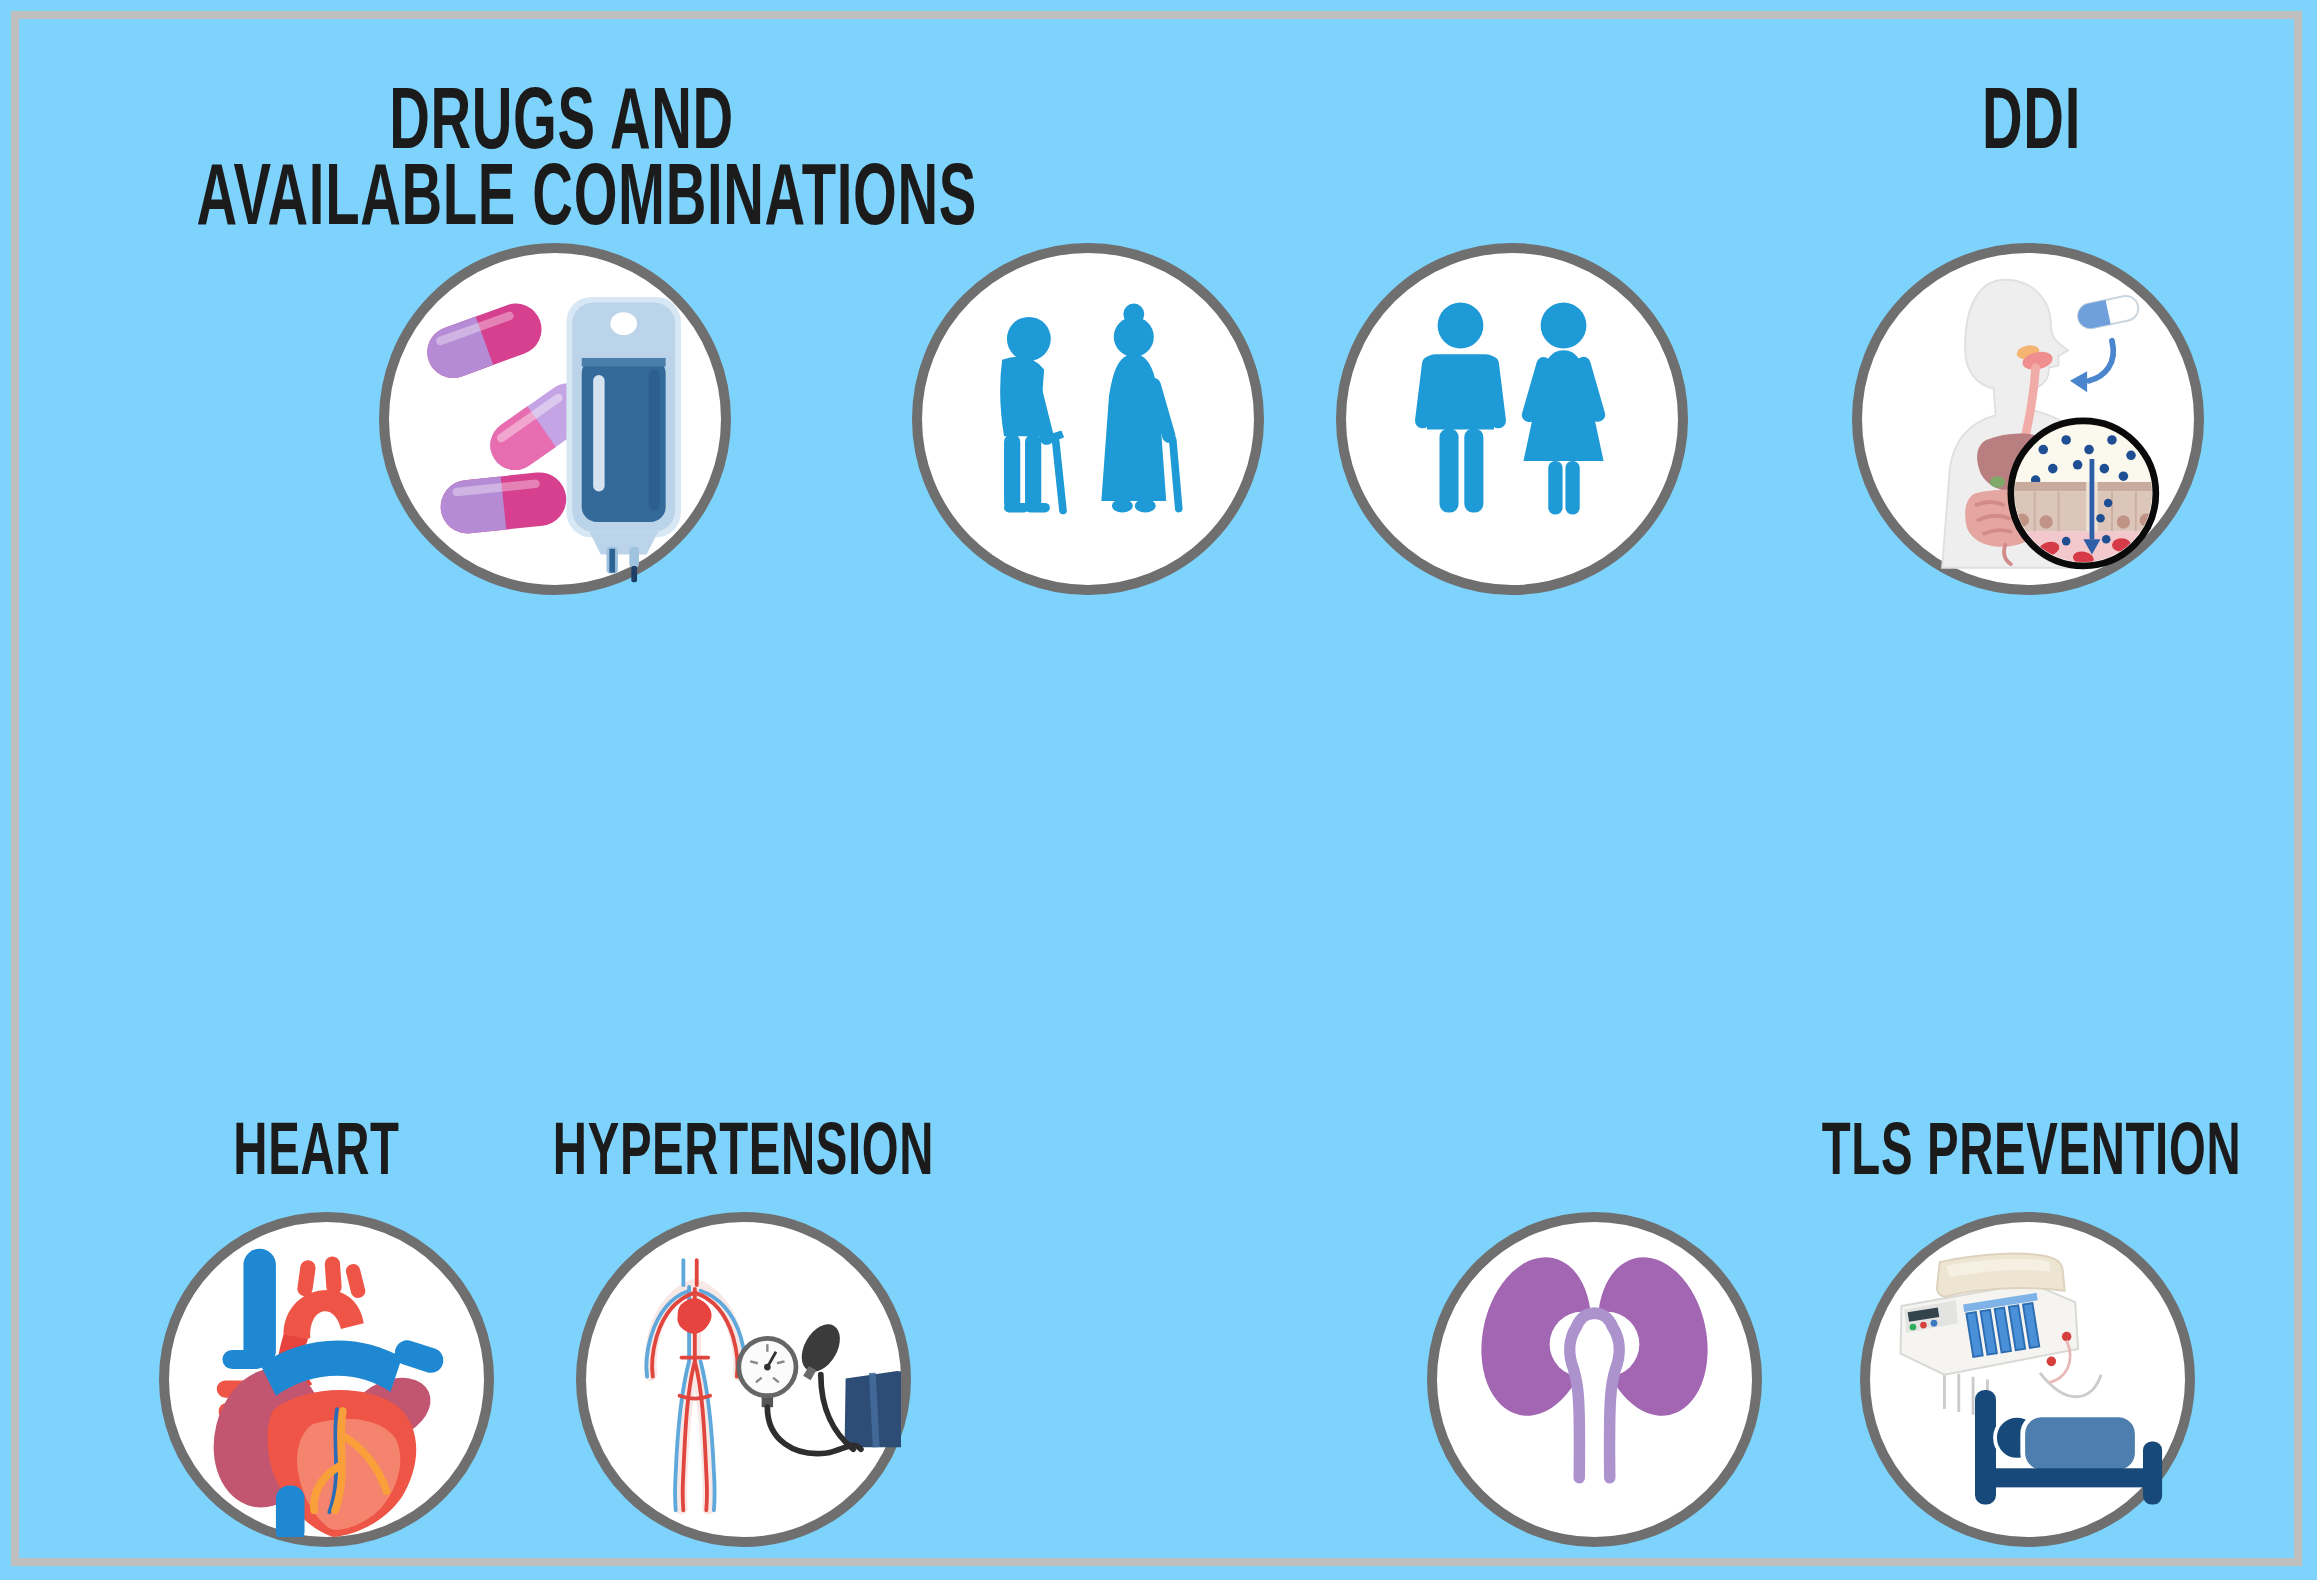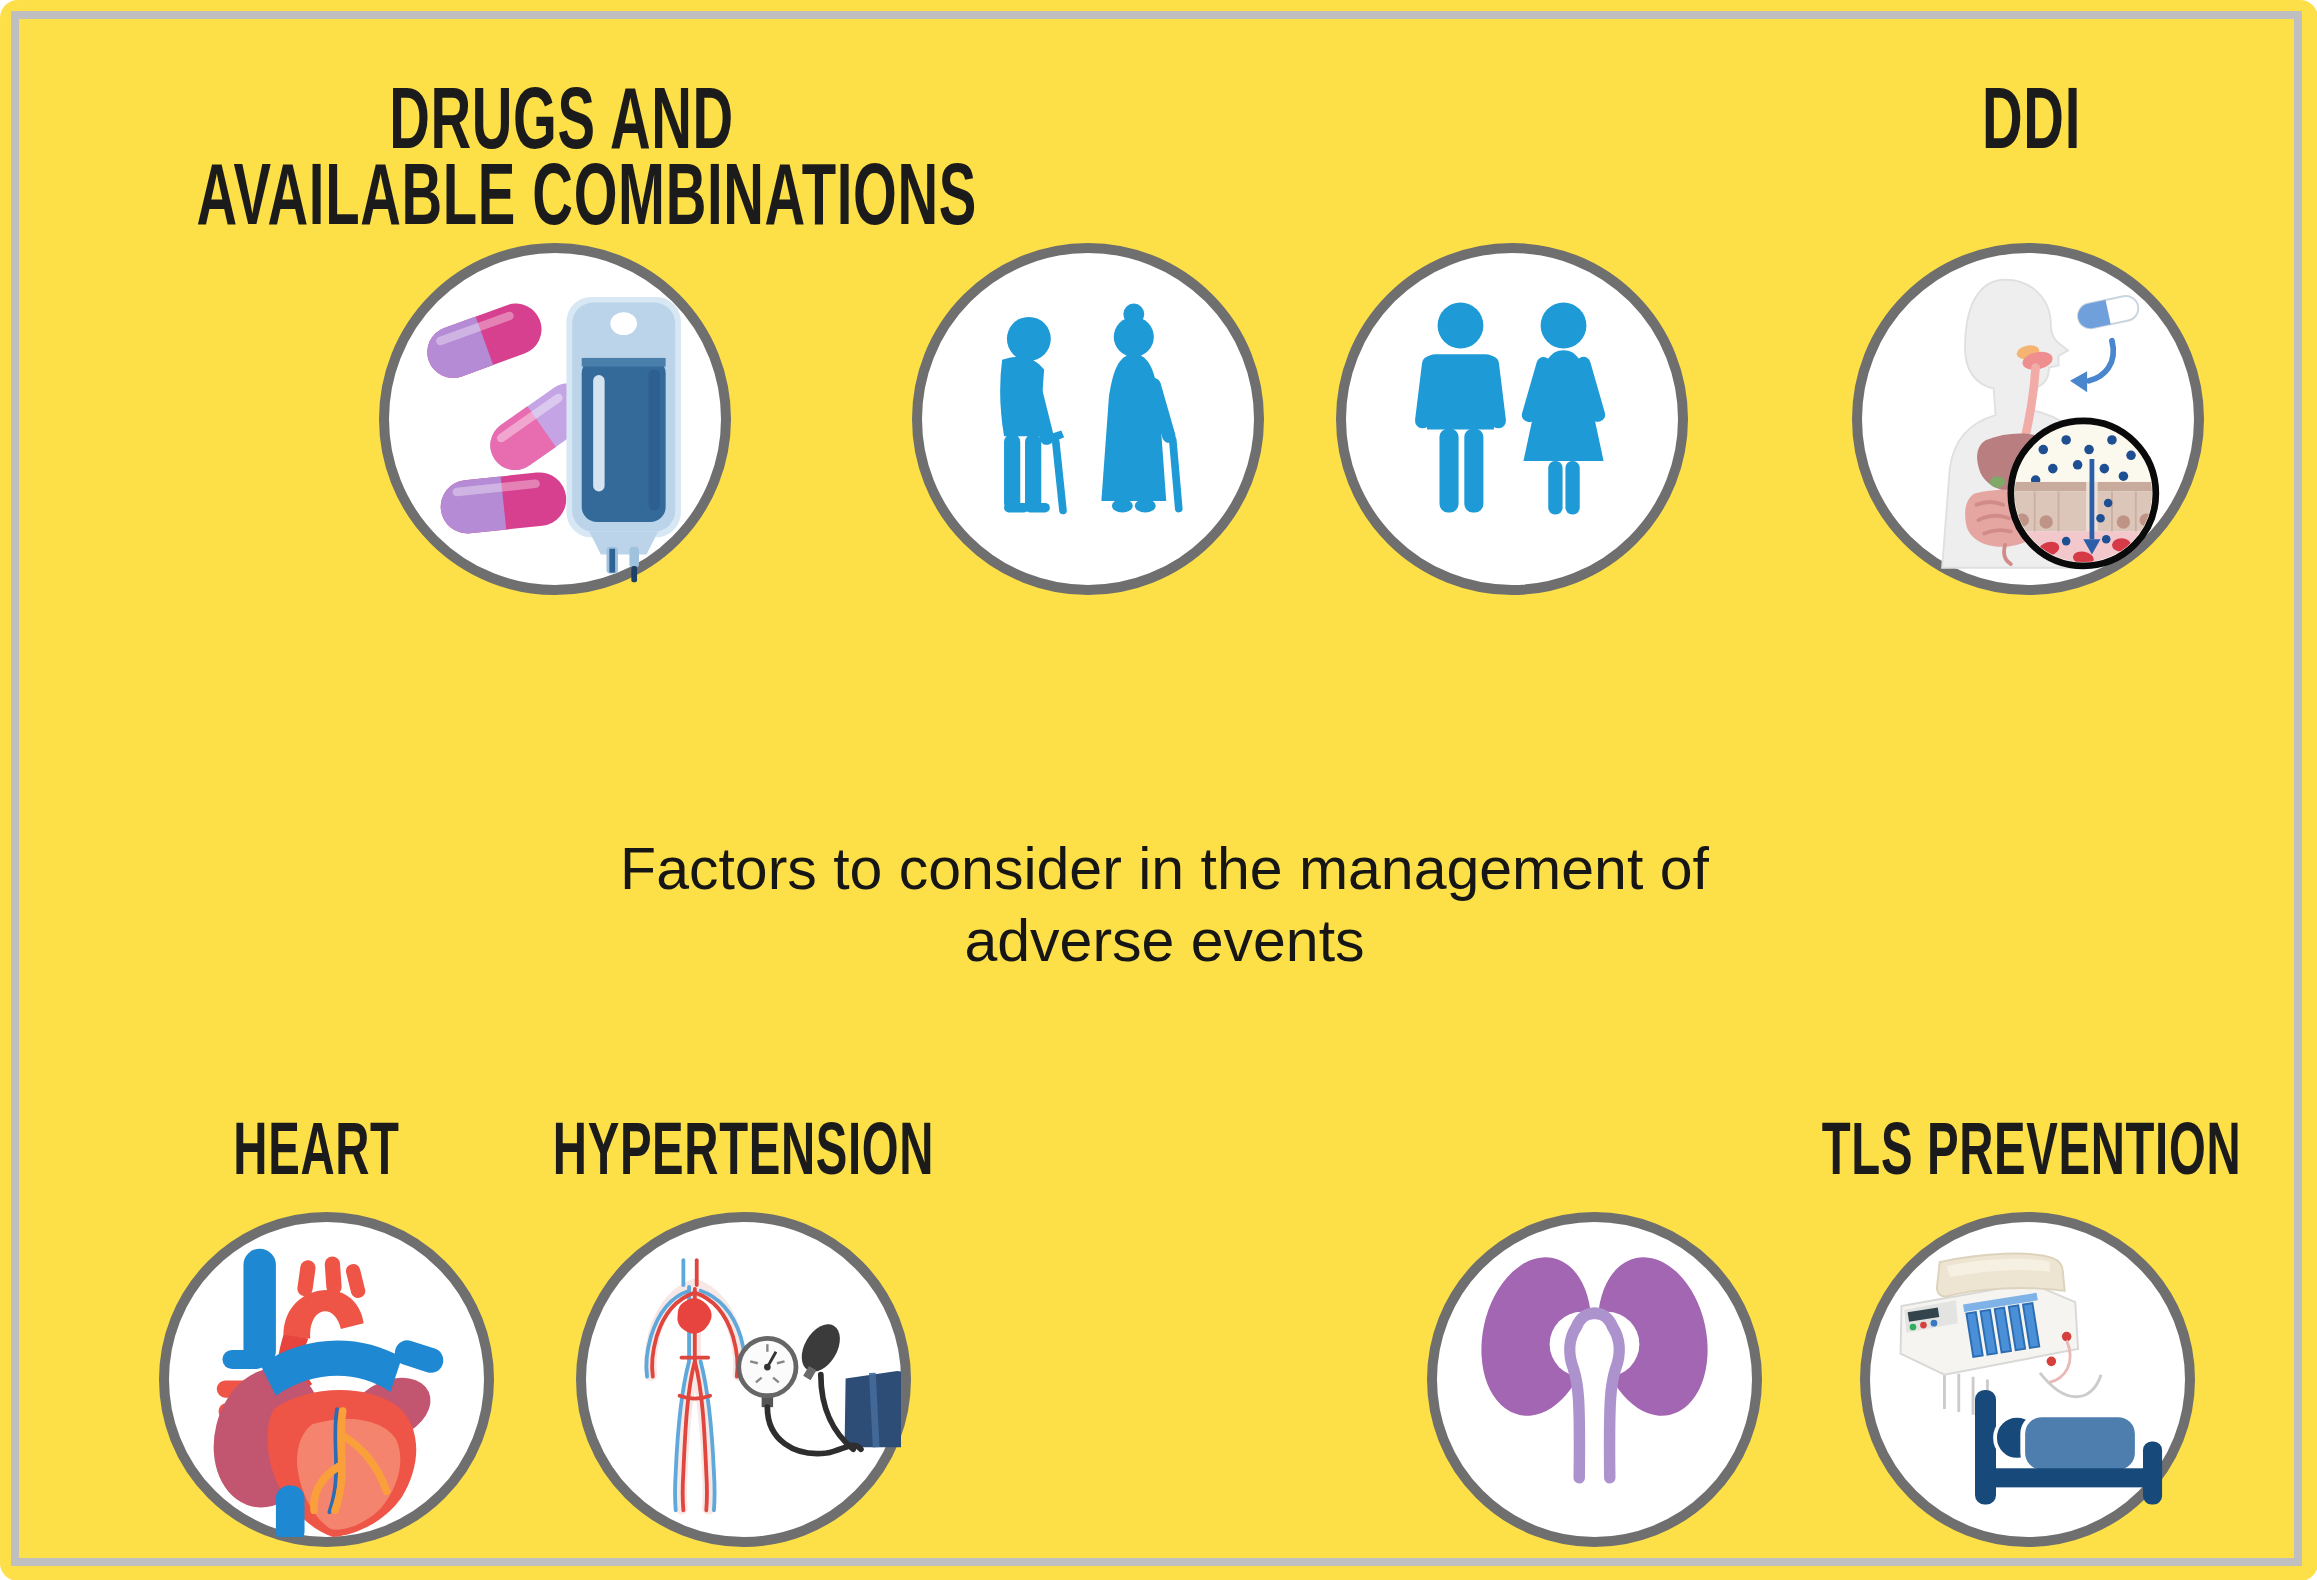--- a/index.html
+++ b/index.html
@@ -1,18 +1,18 @@
 <!DOCTYPE html>
 <html style="--text-dark: #1B1B1B; --ring-gray: #6F6F6F; --frame-gray: #BFBFBF; --person-blue: #1E9AD6; --kidney-purple: #A266B2; --ureter-lilac: #AC93CD; --pill-pink: #D6408F; --pill-lavender: #B48BD4; --pill-light-pink: #E86CB0; --pill-light-lavender: #C4A4E4; --iv-bag-blue: #BBD4EA; --iv-fluid-blue: #336A99; --heart-red: #EF5546; --heart-light-red: #F58D75; --heart-rose: #C2556F; --vessel-blue: #1E88D2; --coronary-orange: #F9A03A; --cuff-navy: #2E4D76; --bed-navy: #17497B; --blanket-blue: #4E7EAD; --body-silhouette-gray: #EEEEEE; --organ-rose: #B97F80; --intestine-pink: #E5A6A2; --dot-blue: #1E4F93; --blood-red: #D63A47;font-size:15px"><head>
 <meta charset="utf-8">
 <style>
   html,body{margin:0;padding:0;background:#ffffff;}
   #canvas{
-    position:relative;width:2318px;height:1581px;background:#fde047;overflow:hidden;
-    font-family:"Liberation Sans","DejaVu Sans",sans-serif;color:var(--text-dark,#1b1b1b);border-radius:18px;
+    position:relative;width:2318px;height:1581px;background:#7dd3fc;overflow:hidden;
+    font-family:"Liberation Sans","DejaVu Sans",sans-serif;color:var(--text-dark,#1b1b1b);
   }
   .frame{
     position:absolute;left:11.4px;top:11.4px;width:2291px;height:1555px;
     border:8.6px solid var(--frame-gray,#bfbfbf);box-sizing:border-box;background:transparent;
   }
   .lbl{
     position:absolute;width:1141px;text-align:center;font-weight:700;
     color:var(--text-dark,#1b1b1b);pointer-events:none;white-space:nowrap;
   }
   .lbl .cond{display:block;transform:scaleX(0.64);transform-origin:50% 0;}
@@ -39,24 +39,20 @@
   <div class="lbl top" style="left:-9.5px">
     <span class="cond">
       <span style="display:block">DRUGS AND</span>
       <span style="display:block">AVAILABLE COMBINATIONS</span>
     </span>
   </div>
   <div class="lbl top" style="left:1461px">
     <span class="cond">DDI</span>
   </div>
 
-  <div class="title">
-    <div>Factors to consider in the management of</div>
-    <div>adverse events</div>
-  </div>
 
   <div class="lbl bottom" style="left:-254px">
     <span class="cond">HEART</span>
   </div>
   <div class="lbl bottom" style="left:173px">
     <span class="cond">HYPERTENSION</span>
   </div>
   <div class="lbl bottom" style="left:1461px">
     <span class="cond">TLS PREVENTION</span>
   </div>

